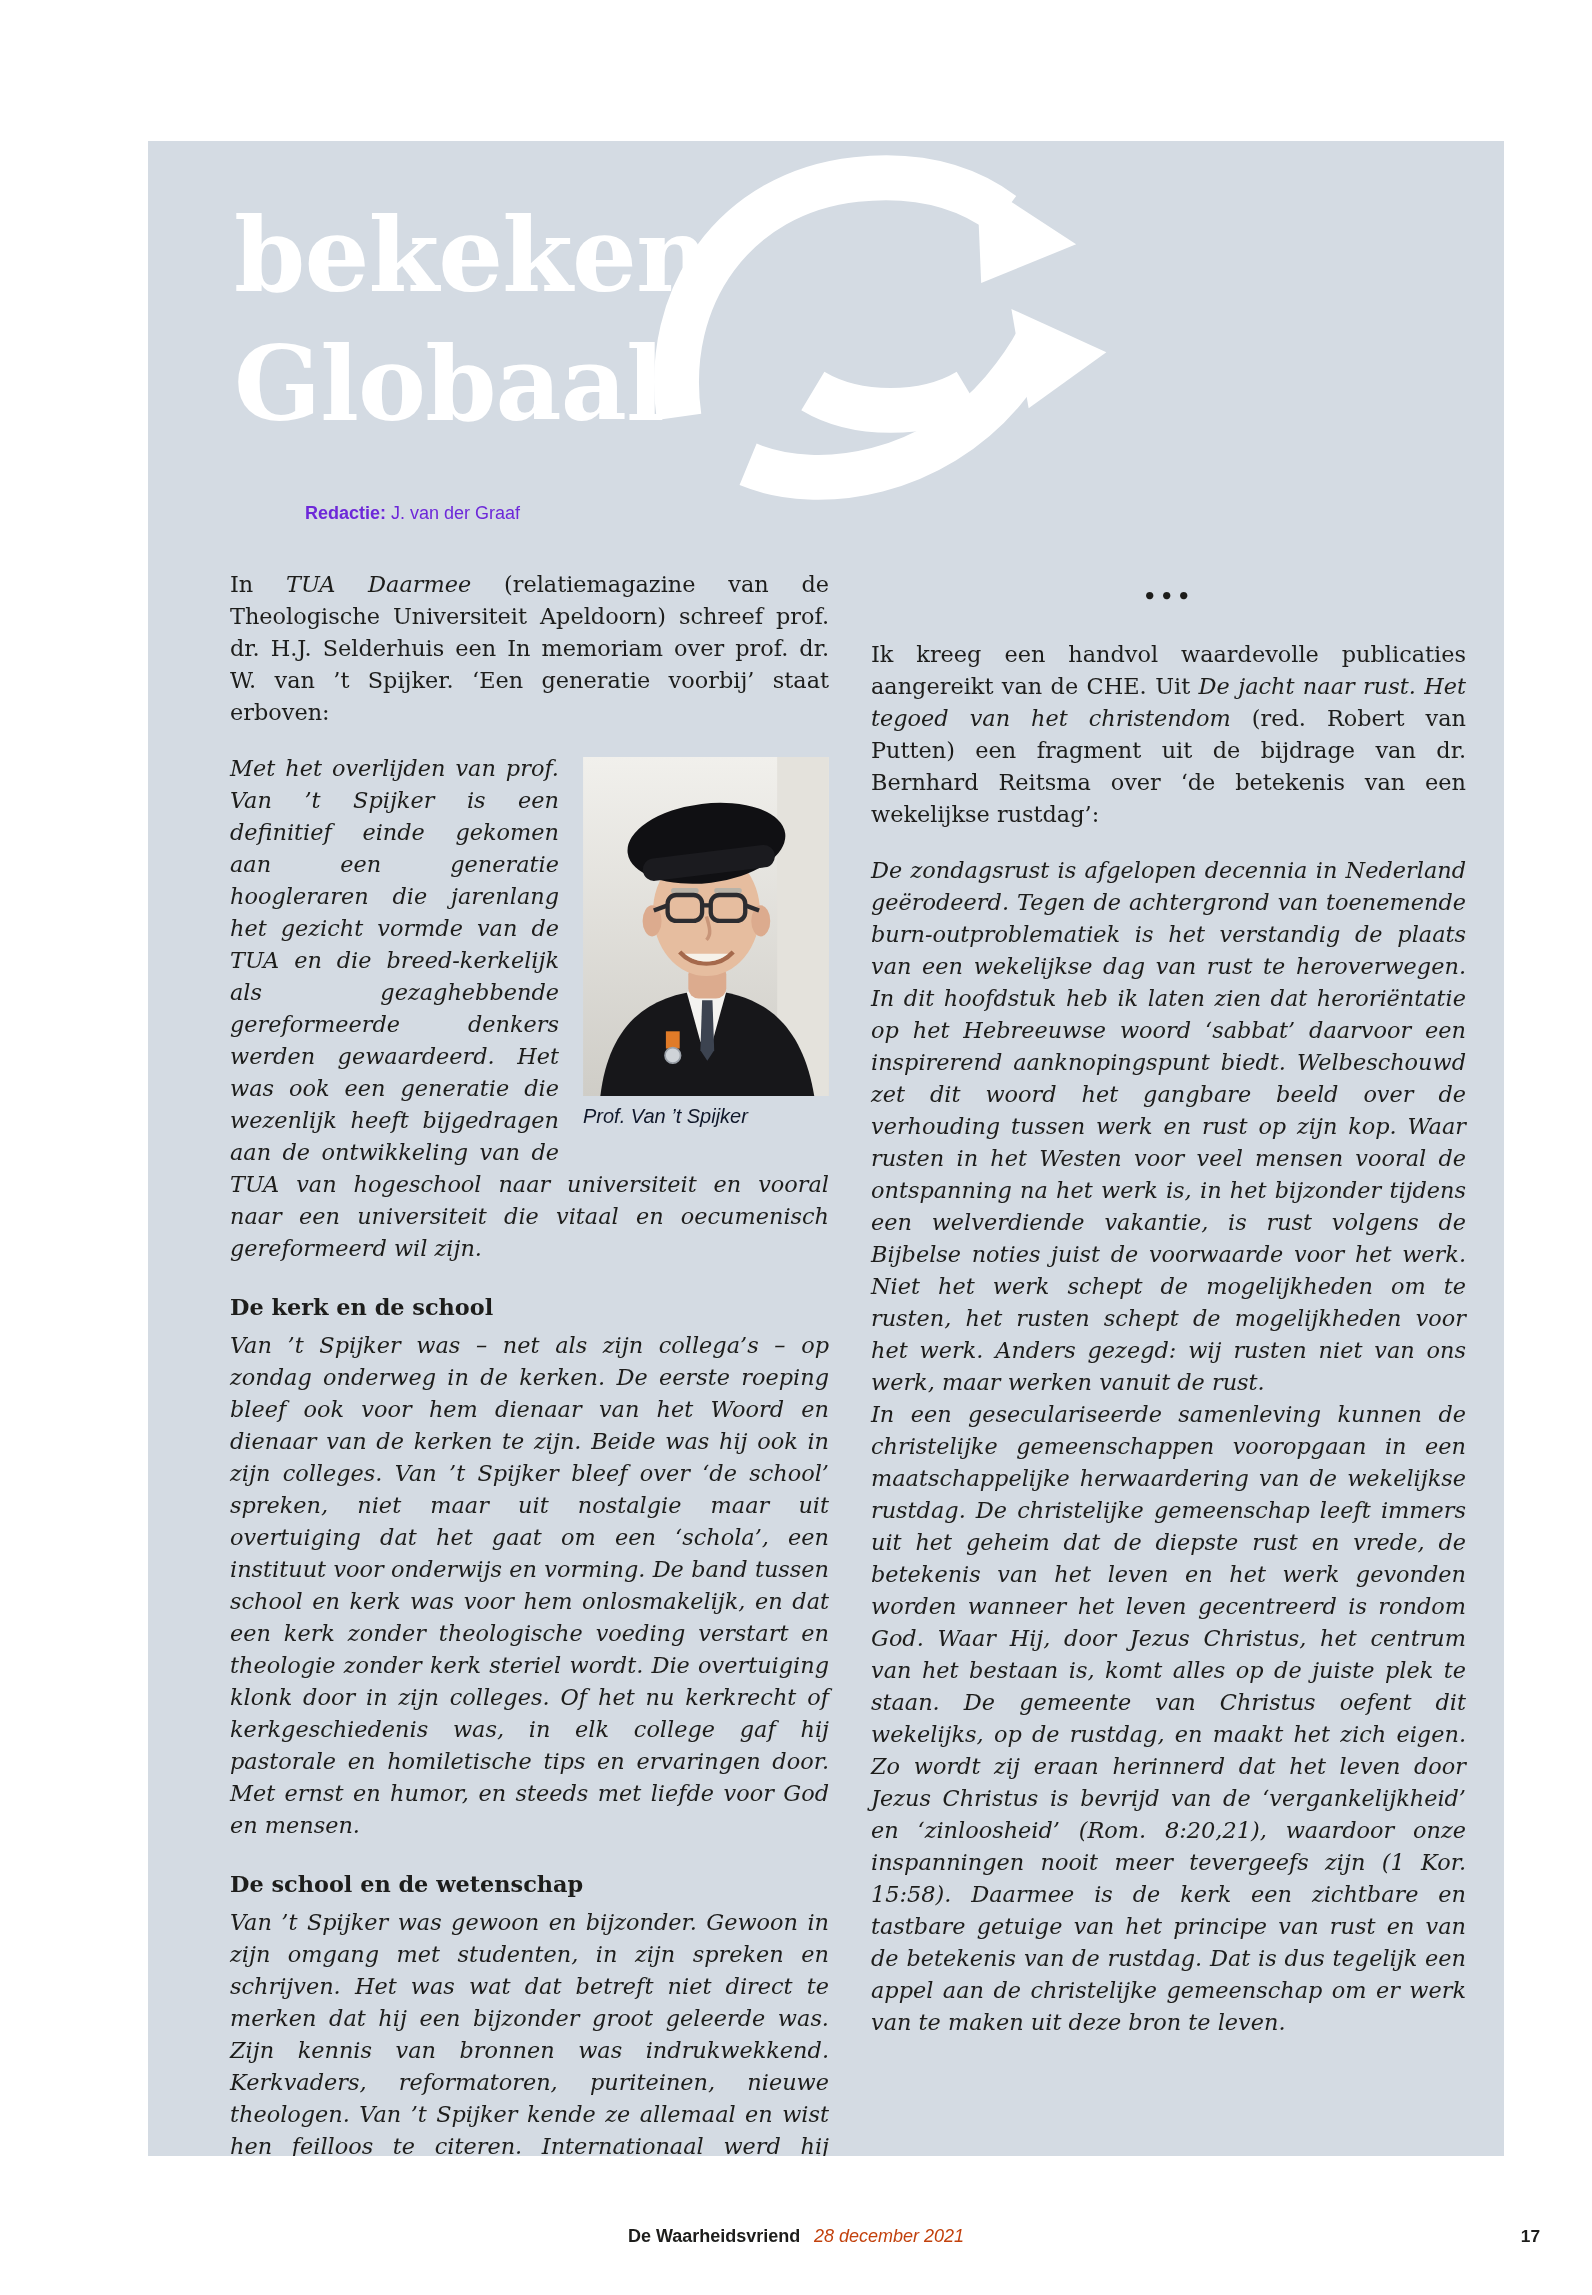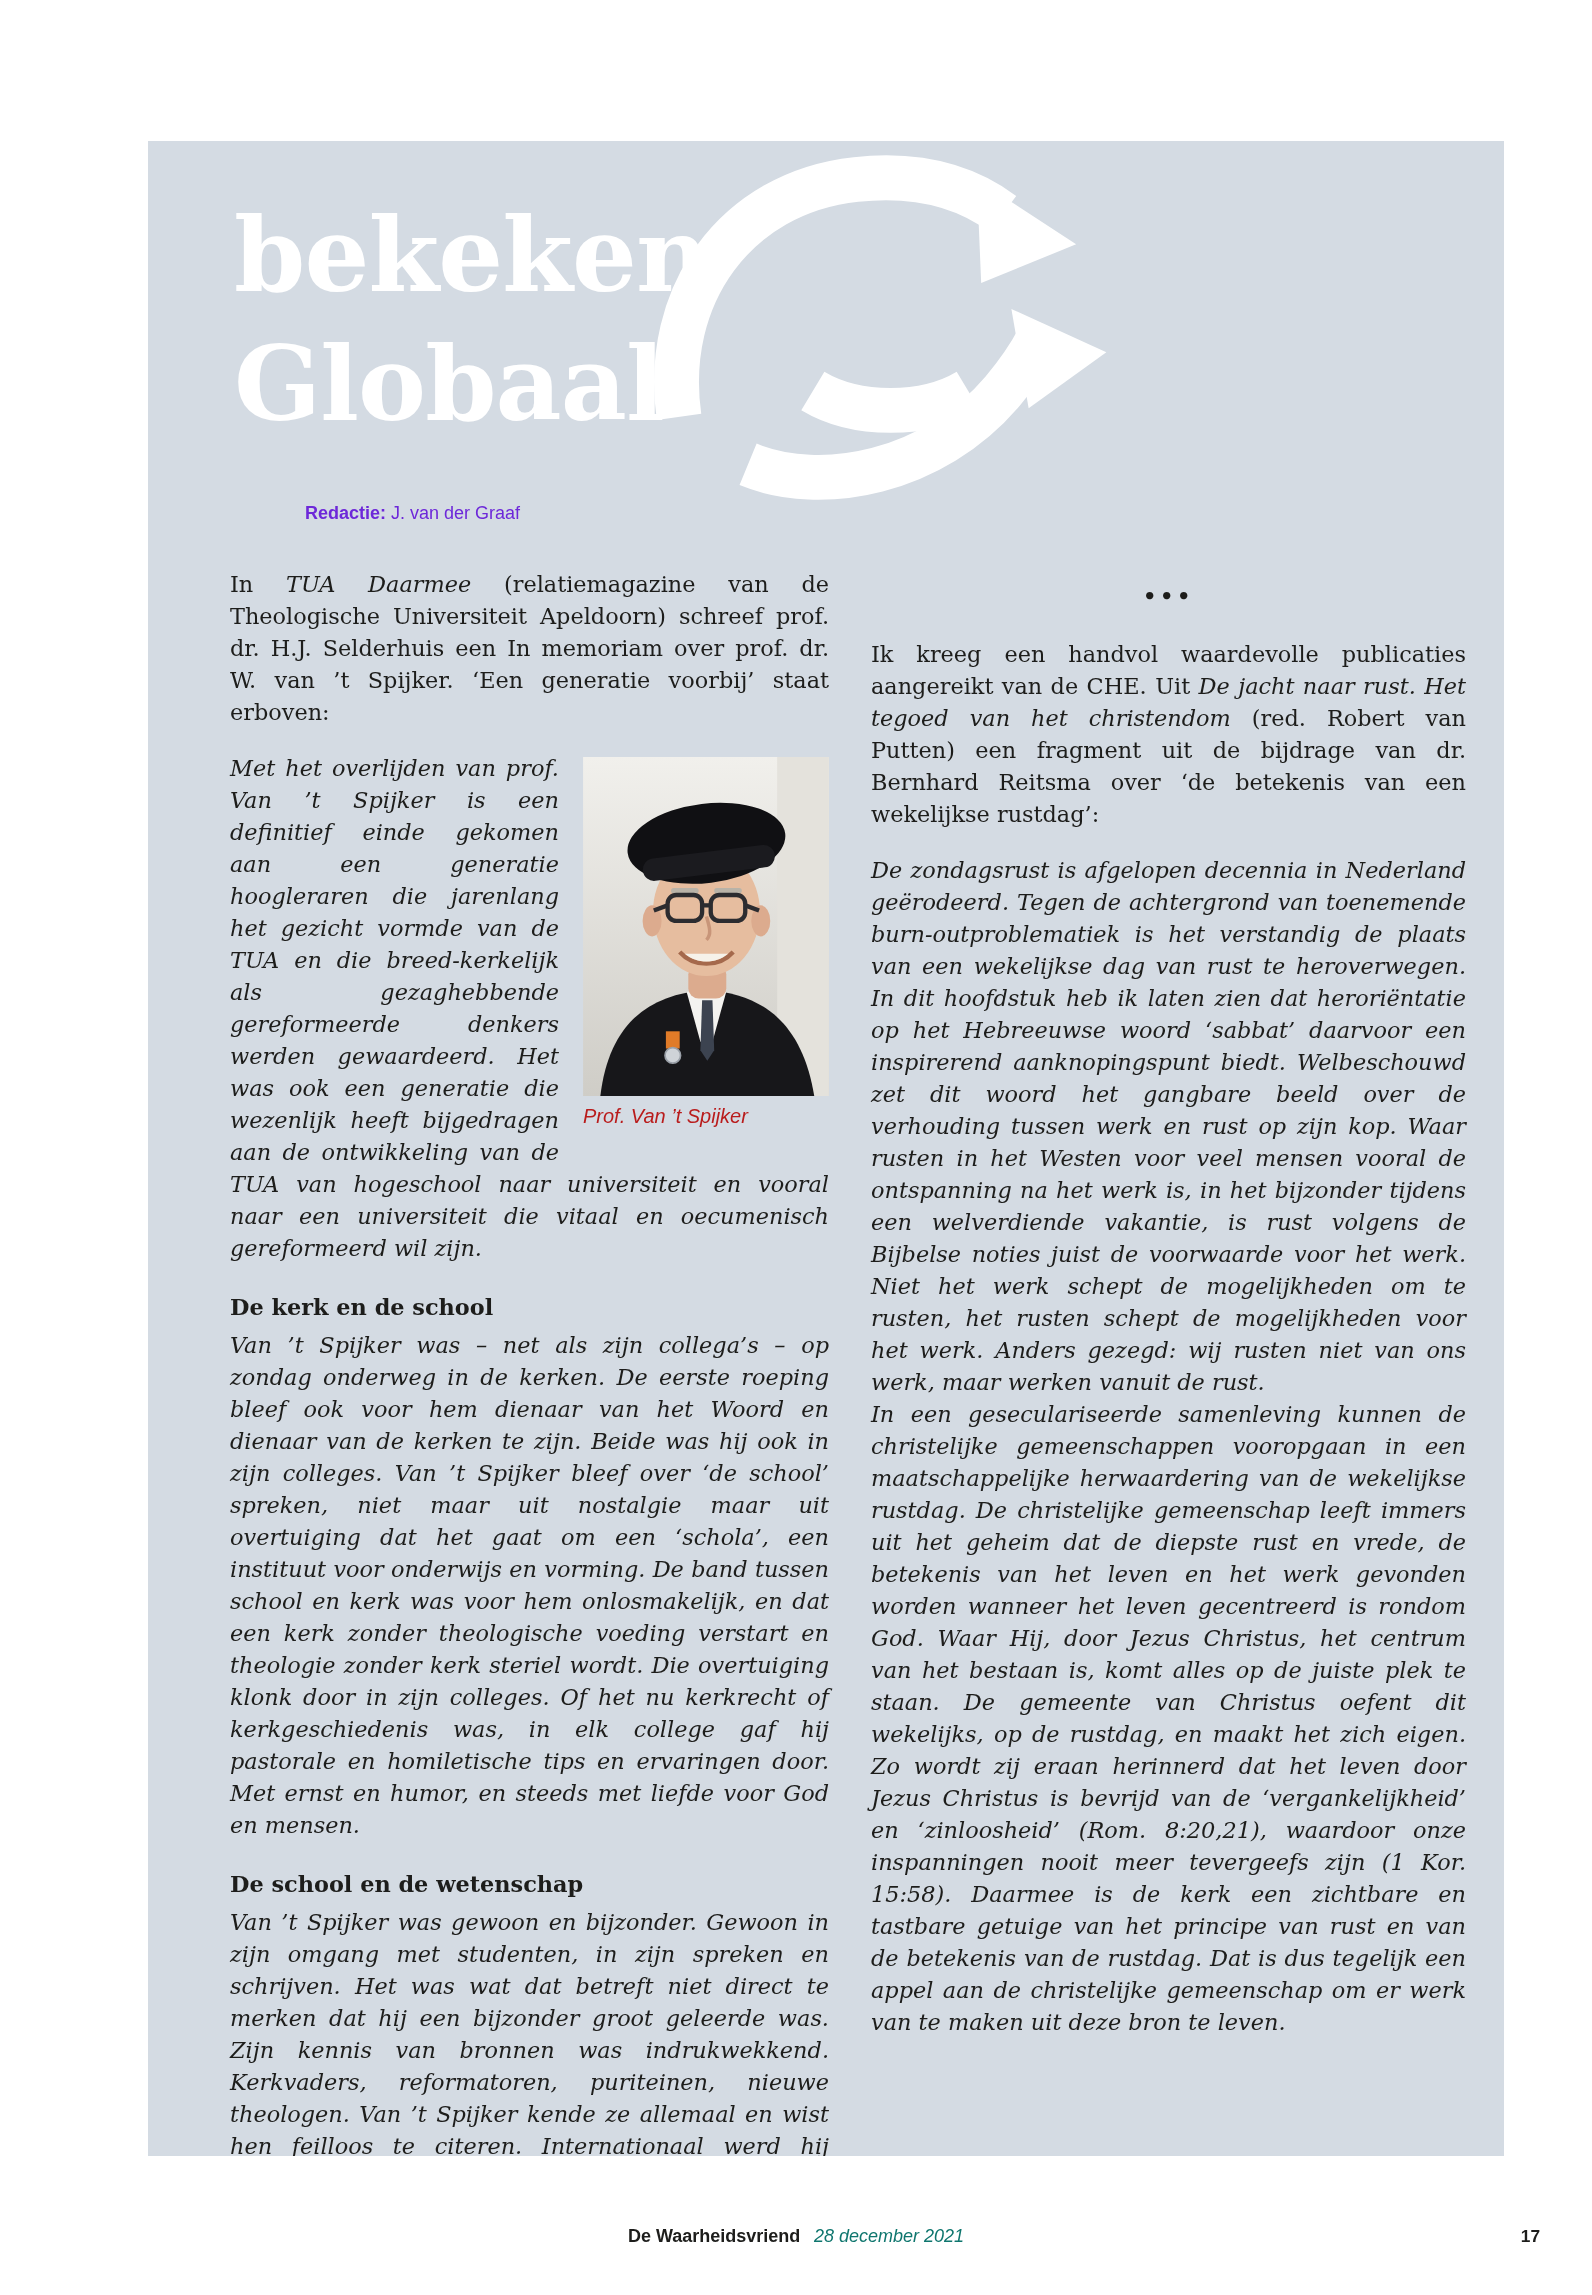--- a/index.html
+++ b/index.html
@@ -35,32 +35,32 @@
     font-size:22.4px;line-height:29px;margin:29px 0 7px 0;font-weight:bold;
     font-style:normal;text-align:left;
   }
   .quote-cont{margin-bottom:0;}
   figure.photo{
     float:right;width:246px;margin:5.2px 0 10.4px 24px;padding:0;
   }
   figure.photo svg{display:block;width:246px;height:339px;}
   figcaption{
     margin-top:8.6px;font-family:"Liberation Sans", sans-serif;
-    font-style:italic;font-size:20px;line-height:23px;text-align:left;color:#b91c1c;
+    font-style:italic;font-size:20px;line-height:23px;text-align:left;color:#0f172a;
   }
   .dots-sep{
     text-align:center;font-weight:bold;font-style:normal;font-size:21px;
     letter-spacing:3.5px;margin:12px 0 26px 0;
   }
   .footer{
     position:absolute;left:0;top:2226px;width:1592px;text-align:center;
     font-family:"Liberation Sans", sans-serif;font-size:18px;color:#1d1d1b;
   }
   .footer .mag{font-weight:bold;}
-  .footer .date{font-style:italic;color:#0f766e;margin-left:8.6px;margin-top:44px;}
+  .footer .date{font-style:italic;color:#c2410c;margin-left:8.6px;margin-top:44px;}
   .pageno{
     position:absolute;right:52px;top:2226px;
     font-family:"Liberation Sans", sans-serif;font-weight:bold;font-size:17.3px;color:#1d1d1b;
   }
 </style>
 </head>
 <body>
 
 <div class="page-box">
 

